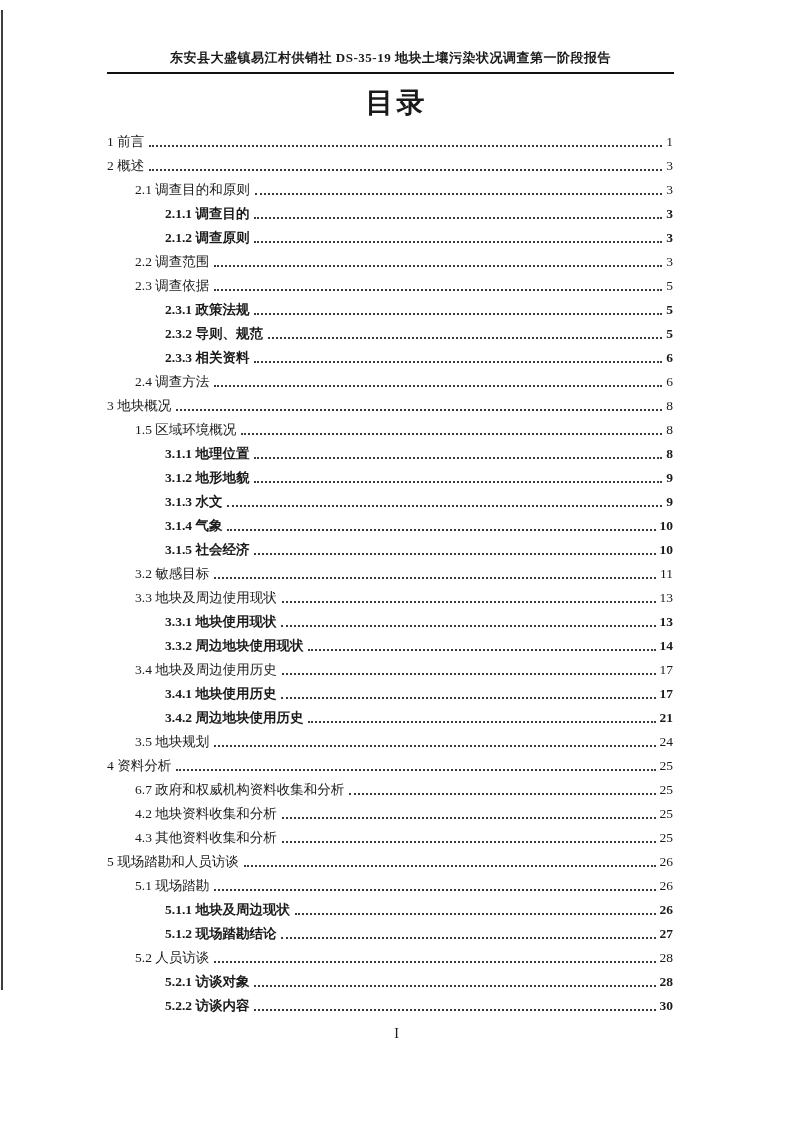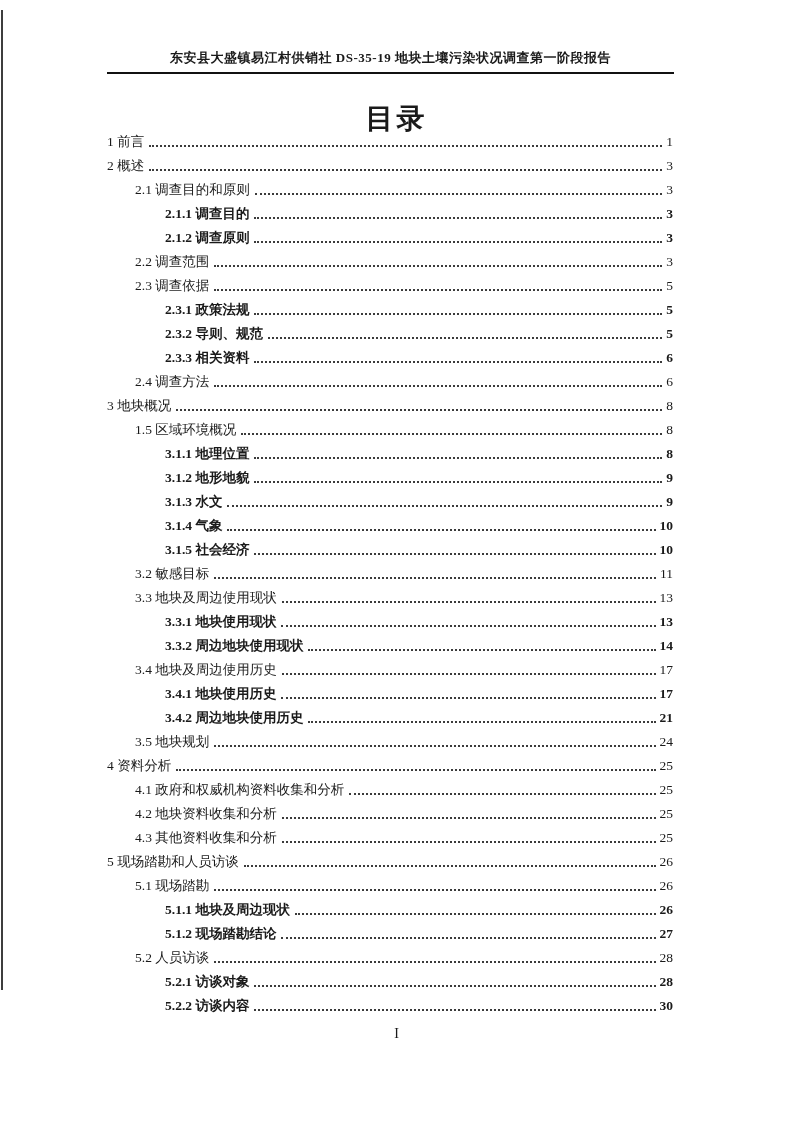--- a/index.html
+++ b/index.html
@@ -40,21 +40,21 @@
     position: absolute;
     left: 107px;
     top: 72px;
     width: 567px;
     height: 0;
     border-top: 2px solid #111111;
   }
   .toc-title {
     position: absolute;
     left: 0;
-    top: 100px;
+    top: 84px;
     width: 793px;
     margin: 0;
     text-align: center;
     font-size: 28px;
     font-weight: 700;
     letter-spacing: 3px;
     font-family: "Liberation Serif", "DejaVu Serif", serif;
   }
   .toc-list {
     position: absolute;
@@ -265,21 +265,21 @@
     <span class="toc-page">24</span>
   </div>
 
   <div class="toc-row lvl1">
     <span class="toc-label">4 资料分析</span>
     <span class="toc-leader"></span>
     <span class="toc-page">25</span>
   </div>
 
   <div class="toc-row lvl2">
-    <span class="toc-label">4.1 政府和权威机构资料收集和分析</span>
+    <span class="toc-label">6.7 政府和权威机构资料收集和分析</span>
     <span class="toc-leader"></span>
     <span class="toc-page">25</span>
   </div>
 
   <div class="toc-row lvl2">
     <span class="toc-label">4.2 地块资料收集和分析</span>
     <span class="toc-leader"></span>
     <span class="toc-page">25</span>
   </div>
 

